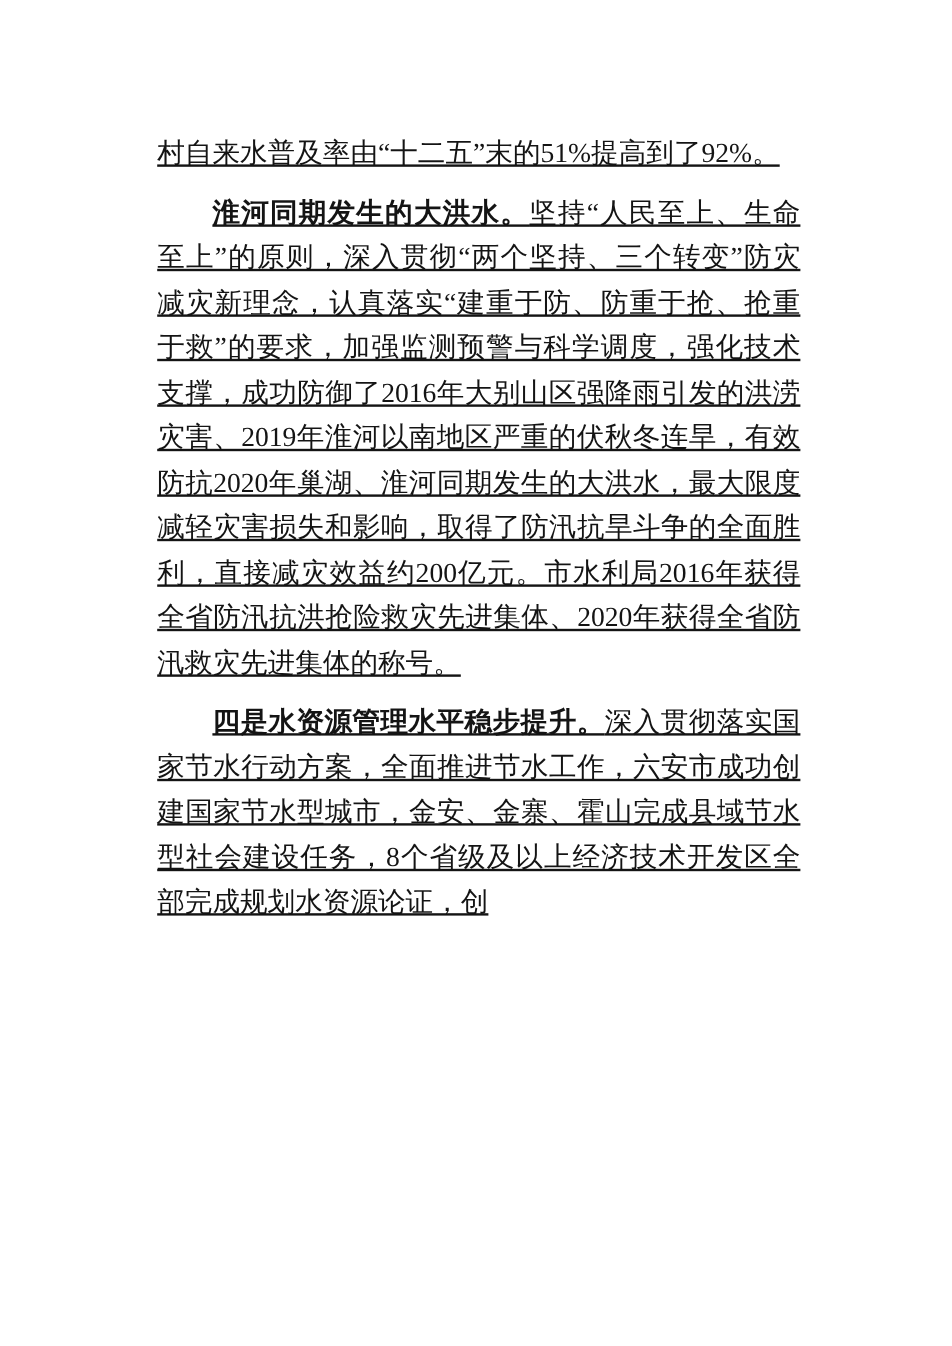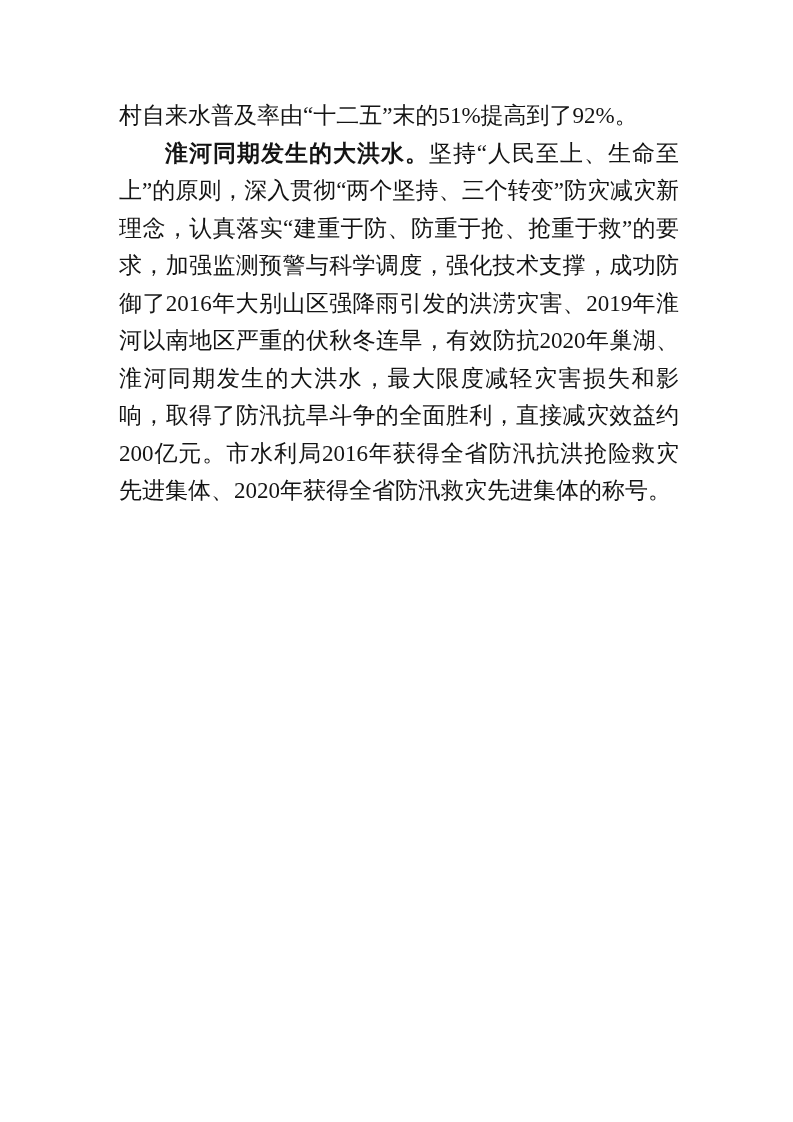--- a/index.html
+++ b/index.html
@@ -21,35 +21,37 @@
     top: 97px;
     width: 560px;
     font-family: "Liberation Serif", "DejaVu Serif", serif;
     font-size: 23px;
     line-height: 37.5px;
     color: #141414;
     text-align: justify;
     text-justify: inter-character;
   }
   p.para {
-    margin: 0;
+    margin: 12px;
     padding: 0;
+    text-decoration: underline;
   }
   p.para.indent {
     text-indent: 2em;
   }
   .lead {
     font-weight: bold;
   }
 </style>
 </head>
 <body>
 
 <div class="page">
   <div class="text-block">
 
   <p class="para"><span class="lead"></span><span class="body-text">村自来水普及率由“十二五”末的51%提高到了92%。</span></p>
 
   <p class="para indent"><span class="lead">淮河同期发生的大洪水。</span><span class="body-text">坚持“人民至上、生命至上”的原则，深入贯彻“两个坚持、三个转变”防灾减灾新理念，认真落实“建重于防、防重于抢、抢重于救”的要求，加强监测预警与科学调度，强化技术支撑，成功防御了2016年大别山区强降雨引发的洪涝灾害、2019年淮河以南地区严重的伏秋冬连旱，有效防抗2020年巢湖、淮河同期发生的大洪水，最大限度减轻灾害损失和影响，取得了防汛抗旱斗争的全面胜利，直接减灾效益约200亿元。市水利局2016年获得全省防汛抗洪抢险救灾先进集体、2020年获得全省防汛救灾先进集体的称号。</span></p>
 
 
+  <p class="para indent"><span class="lead">四是水资源管理水平稳步提升。</span><span class="body-text">深入贯彻落实国家节水行动方案，全面推进节水工作，六安市成功创建国家节水型城市，金安、金寨、霍山完成县域节水型社会建设任务，8个省级及以上经济技术开发区全部完成规划水资源论证，创</span></p>
 </div>
 </div>
 
 </body></html>

